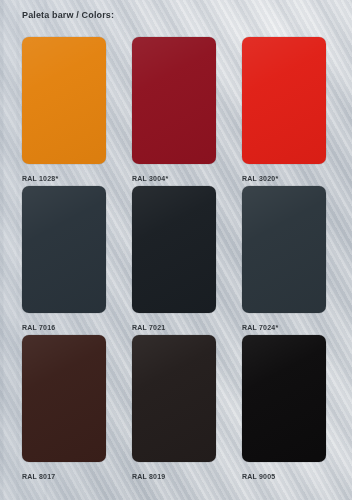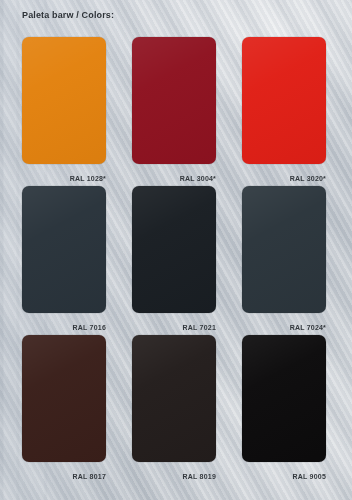--- a/index.html
+++ b/index.html
@@ -74,21 +74,20 @@
       radial-gradient(ellipse 220px 150px at 78% 6%, rgba(255,255,255,0.55), rgba(255,255,255,0) 70%),
       radial-gradient(ellipse 200px 170px at 12% 52%, rgba(255,255,255,0.30), rgba(255,255,255,0) 72%),
       radial-gradient(ellipse 240px 180px at 88% 92%, rgba(255,255,255,0.40), rgba(255,255,255,0) 74%),
       radial-gradient(ellipse 180px 140px at 34% 96%, rgba(146,156,168,0.22), rgba(146,156,168,0) 70%);
   }
 
   
   .content {
     position: absolute;
     inset: 0;
-    text-align: right;
   }
 
   .page-title {
     position: absolute;
     left: 22px;
     top: 10px;
     font-size: 9px;
     font-weight: bold;
     color: #2e3338;
     letter-spacing: 0.15px;

